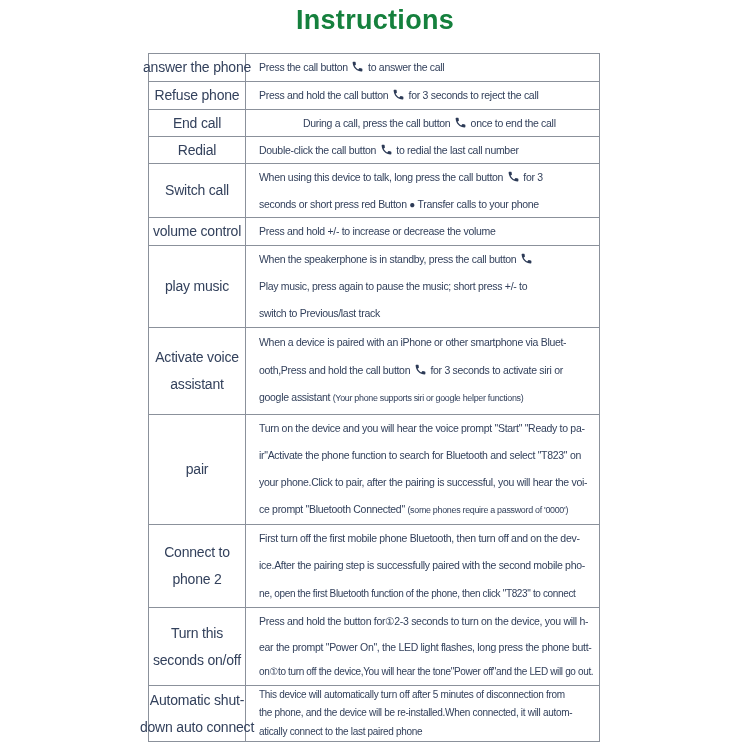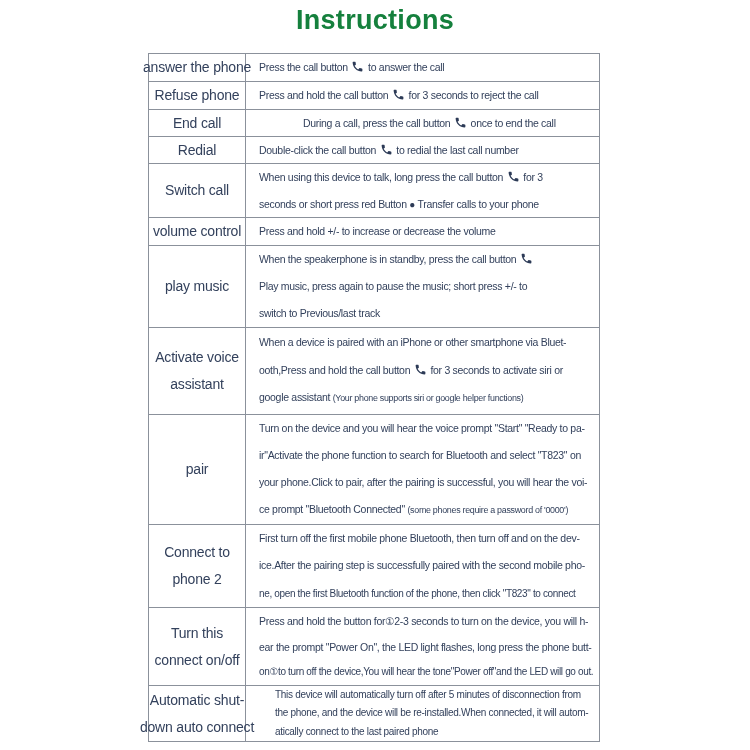--- a/index.html
+++ b/index.html
@@ -159,29 +159,29 @@
         </div>
         <div class="content">
           <div class="line"><span>First turn off the first mobile phone Bluetooth, then turn off and on the dev-</span></div>
           <div class="line"><span>ice.After the pairing step is successfully paired with the second mobile pho-</span></div>
           <div class="line cond"><span>ne, open the first Bluetooth function of the phone, then click "T823" to connect</span></div>
         </div>
       </div>
       <div class="row" style="height: 78px; --lh: 26px;">
         <div class="label">
           <div class="lline">Turn this</div>
-          <div class="lline">connect on/off</div>
+          <div class="lline">seconds on/off</div>
         </div>
         <div class="content">
           <div class="line"><span>Press and hold the button for①2-3 seconds to turn on the device, you will h-</span></div>
           <div class="line"><span>ear the prompt "Power On", the LED light flashes, long press the phone butt-</span></div>
           <div class="line cond"><span>on①to turn off the device,You will hear the tone"Power off"and the LED will go out.</span></div>
         </div>
       </div>
-      <div class="row" style="height: 56px; gap: 16px; --lh: 18.5px; --cfs: 10px;">
+      <div class="row" style="height: 56px; --lh: 18.5px; --cfs: 10px;">
         <div class="label">
           <div class="lline">Automatic shut-</div>
           <div class="lline">down auto connect</div>
         </div>
         <div class="content">
           <div class="line"><span>This device will automatically turn off after 5 minutes of disconnection from</span></div>
           <div class="line"><span>the phone, and the device will be re-installed.When connected, it will autom-</span></div>
           <div class="line"><span>atically connect to the last paired phone</span></div>
         </div>
       </div>

